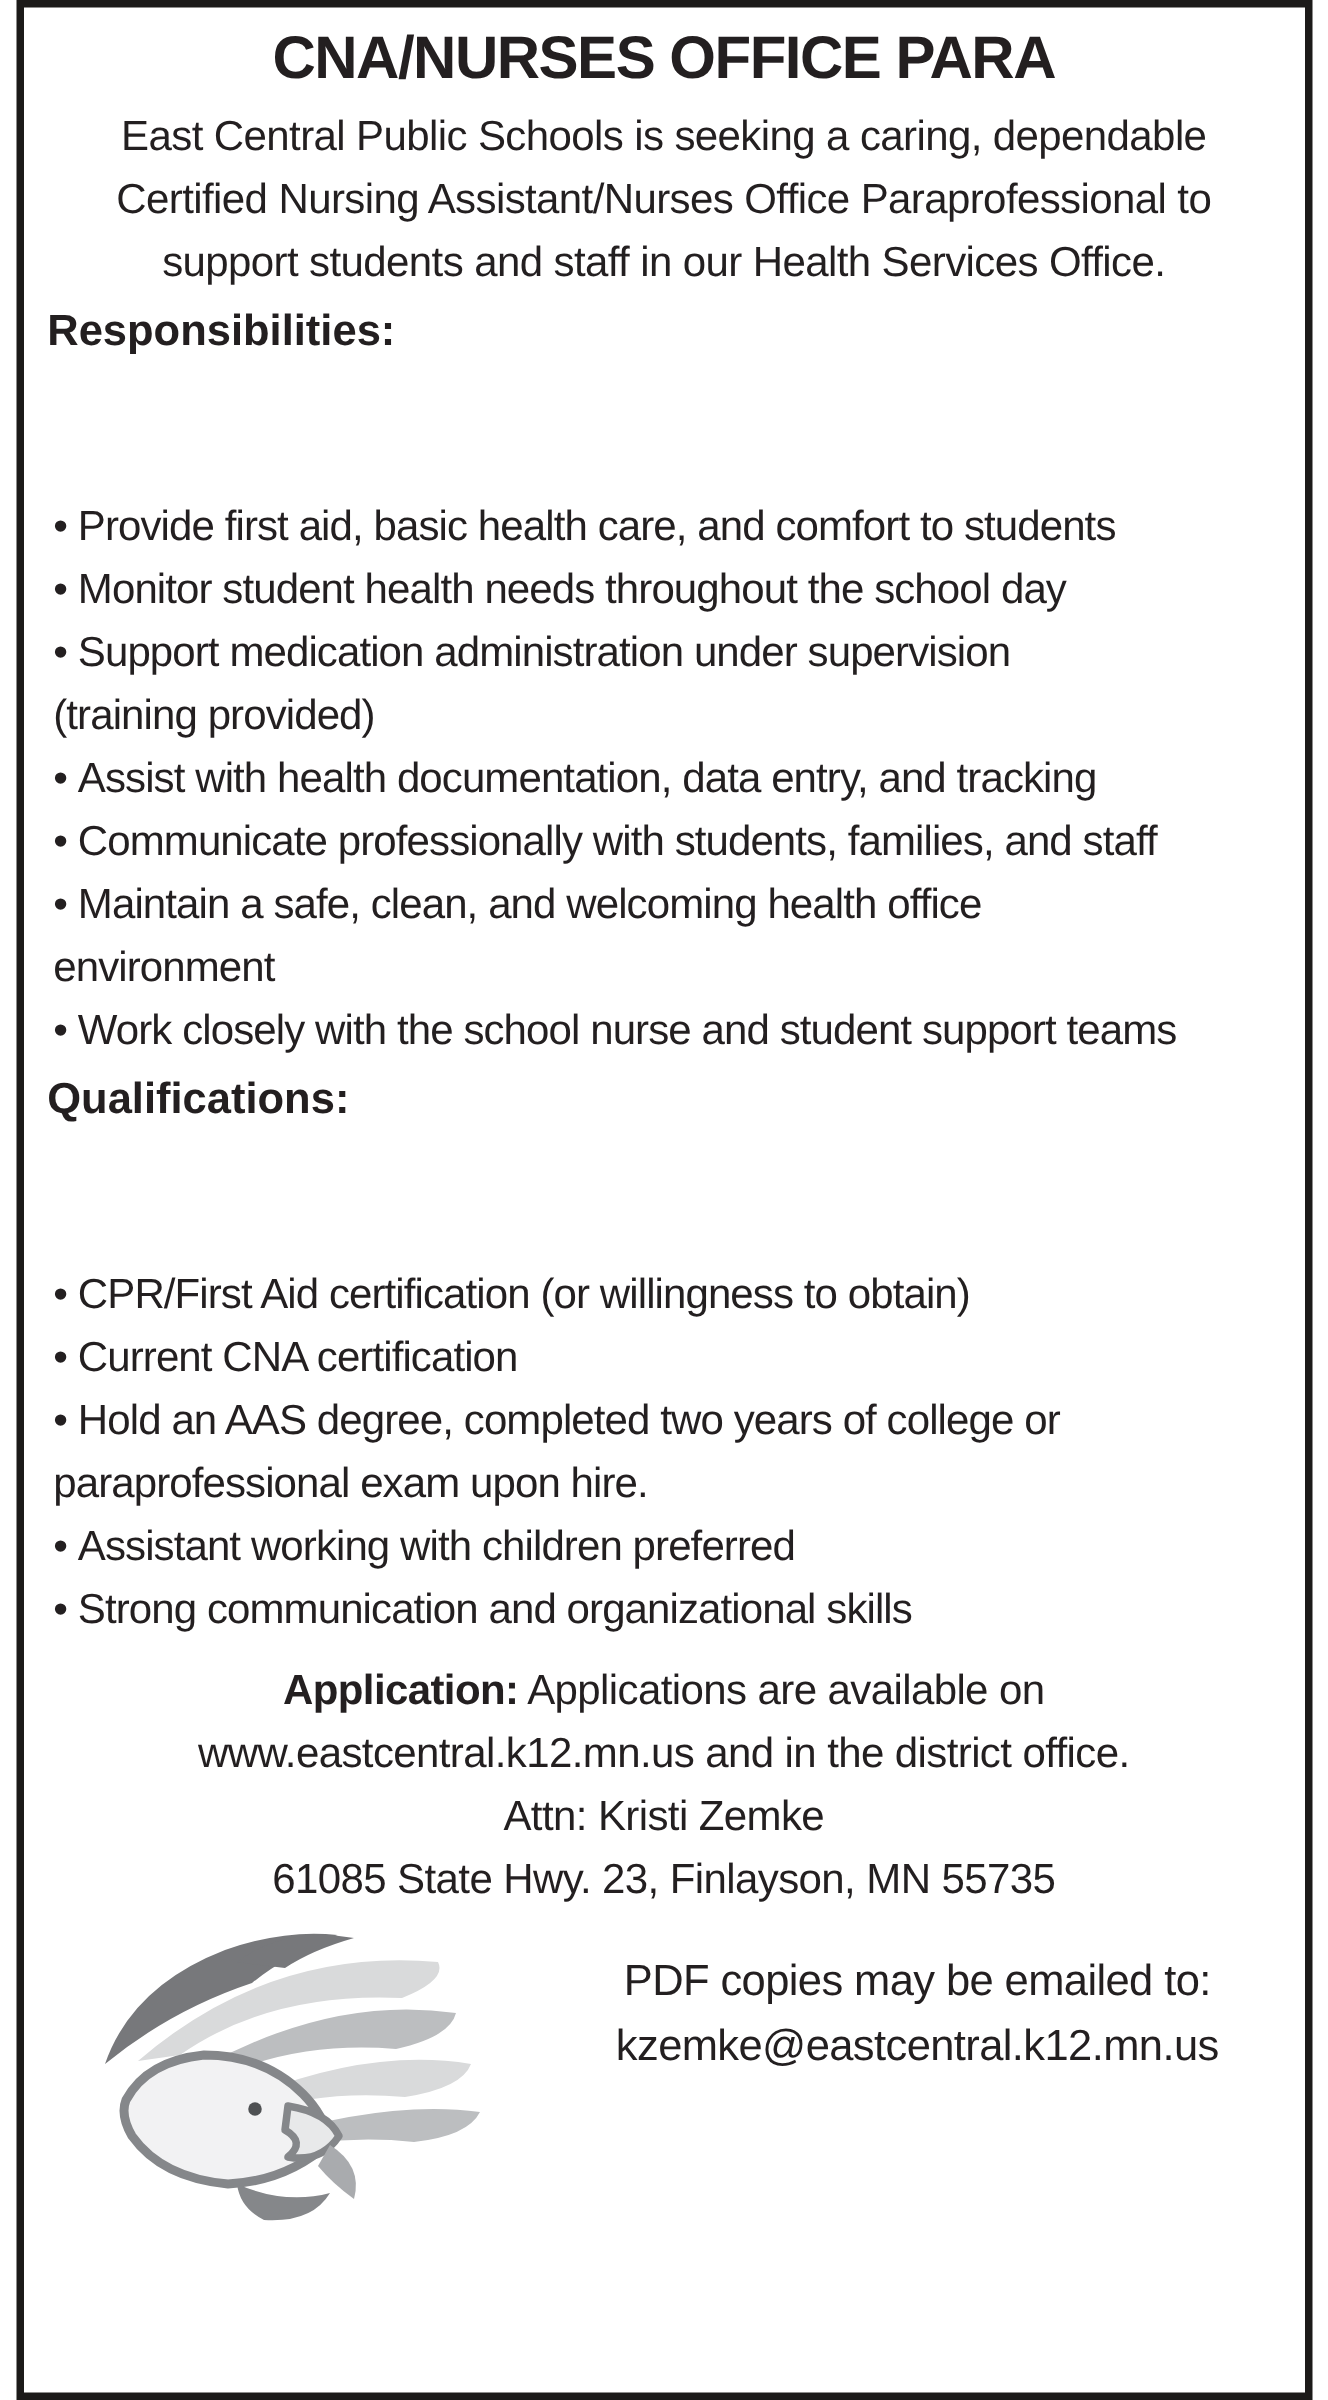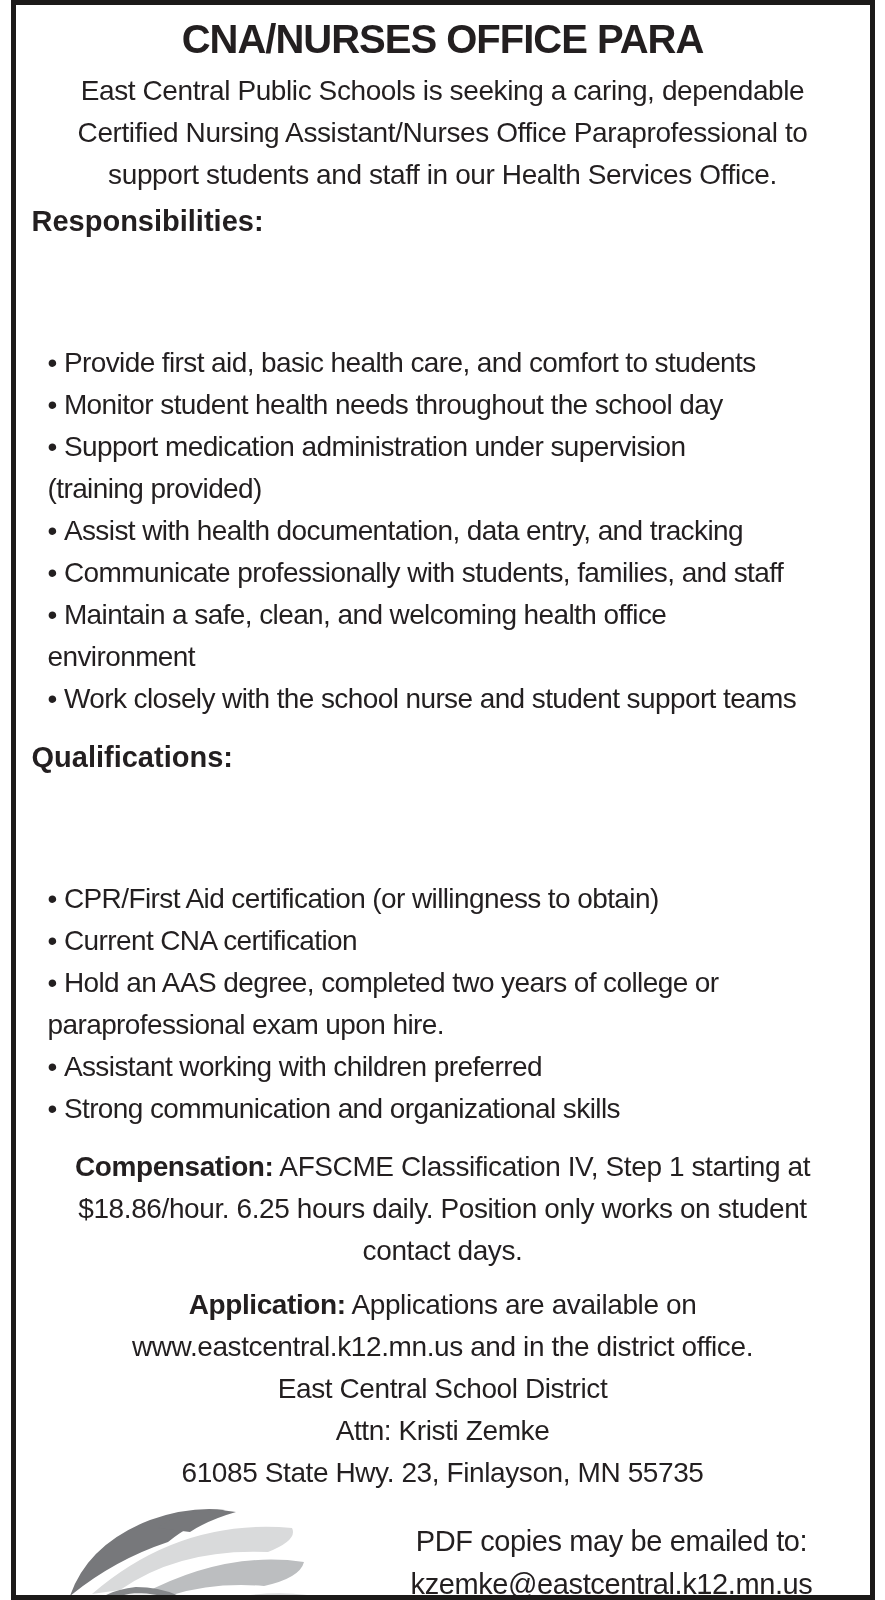--- a/index.html
+++ b/index.html
@@ -32,21 +32,21 @@
     white-space: pre-line;
   }
   .sec-heading {
     margin: 4px 0 0 0;
     text-align: left;
     font-size: 29px;
     line-height: 42px;
     font-weight: bold;
   }
   ul.bullets {
-    margin: 16px;
+    margin: 4px;
     padding: 0;
     list-style: none;
     font-size: 28px;
     line-height: 42px;
     letter-spacing: -0.6px;
     white-space: pre-line;
   }
   ul.bullets li::before { content: "\2022\00a0"; }
   .para {
     margin: 12px 0 0 0;
@@ -102,30 +102,26 @@
 (training provided)</li><li>Assist with health documentation, data entry, and tracking</li><li>Communicate professionally with students, families, and staff</li><li>Maintain a safe, clean, and welcoming health office
 environment</li><li>Work closely with the school nurse and student support teams</li></ul>
 
   <h2 class="sec-heading">Qualifications:</h2>
 
   <ul class="bullets">
     
   <li>CPR/First Aid certification (or willingness to obtain)</li><li>Current CNA certification</li><li>Hold an AAS degree, completed two years of college or
 paraprofessional exam upon hire.</li><li>Assistant working with children preferred</li><li>Strong communication and organizational skills</li></ul>
 
-  <p class="para"><span class="lead">Compensation:</span><span> AFSCME Classification IV, Step 1 starting at
-$18.86/hour. 6.25 hours daily. Position only works on student
-contact days.</span></p>
 
   <p class="para"><span class="lead">Application:</span><span> Applications are available on
 www.eastcentral.k12.mn.us and in the district office.</span></p>
 
   <div class="address">
 
-  <div>East Central School District</div>
       <div>Attn: Kristi Zemke</div>
       <div>61085 State Hwy. 23, Finlayson, MN 55735</div>
     </div>
 
   <div class="footer-row">
 
     <div class="logo-box">
       <svg width="310" height="208" viewBox="0 0 310 208" xmlns="http://www.w3.org/2000/svg" aria-hidden="true">
 
         <path d="M30,98 Q48,46 110,22 Q150,8 185,12 Q150,26 128,44 Q74,62 30,98 Z" fill="#77787b"></path>

